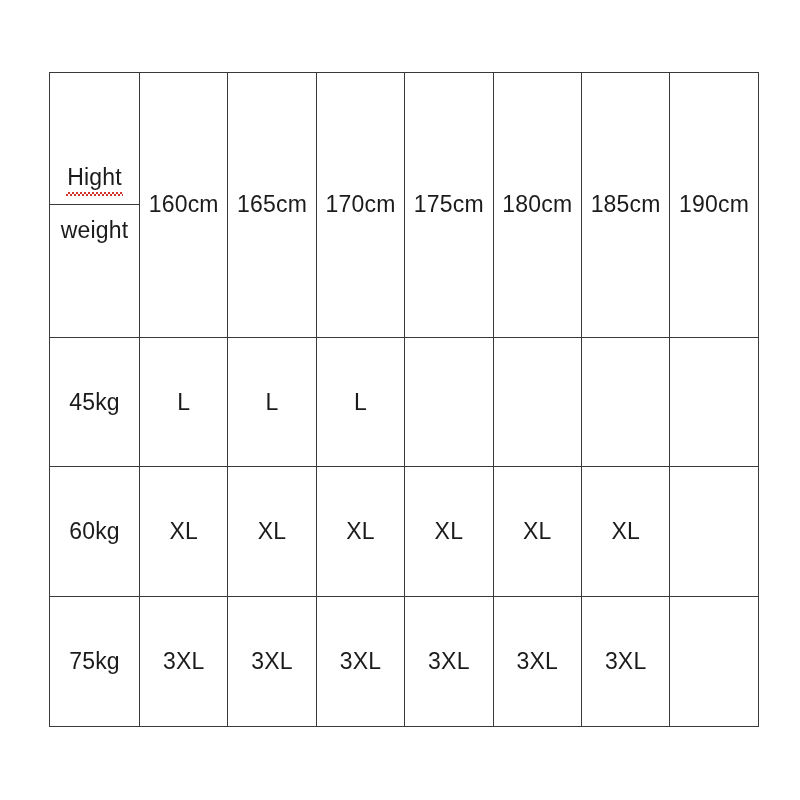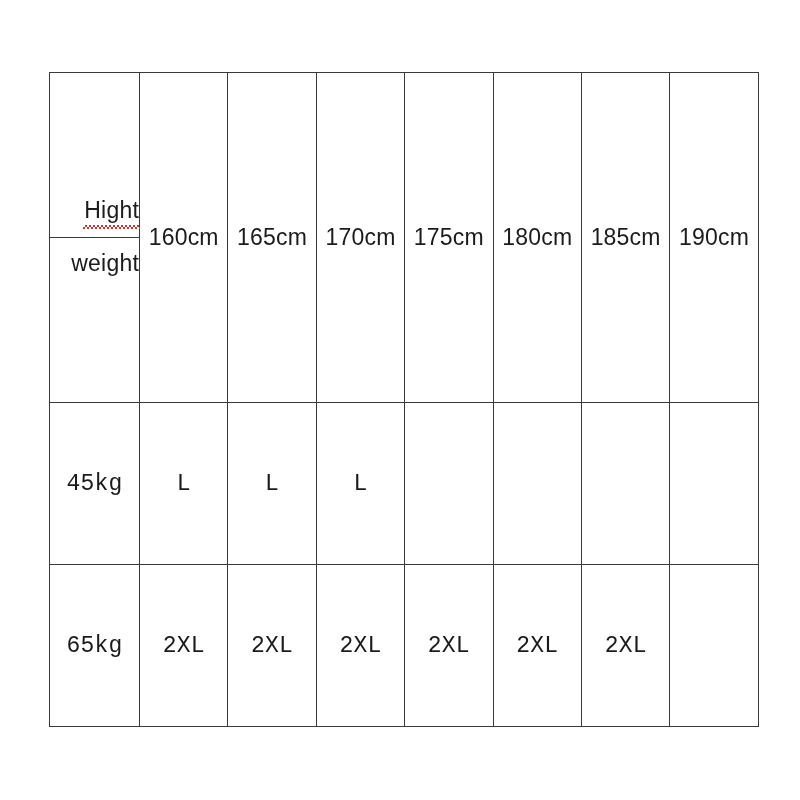--- a/index.html
+++ b/index.html
@@ -56,21 +56,21 @@
   }
   .corner-inner {
     display: flex;
     flex-direction: column;
     height: 103px;
   }
   .corner-half {
     flex: 1 1 50%;
     display: flex;
     align-items: center;
-    justify-content: flex-end;
+    justify-content: center;
     font-size: 23px;
     color: #1b1b1b;
     position: relative;
   }
   .corner-half.top {
     border-bottom: 1px solid #3a3a3a;
   }
   .hight-label {
     position: relative;
     display: inline-block;
@@ -99,21 +99,21 @@
     padding-bottom: 14px;
   }
 
   td.rowlabel {
     font-size: 23px;
   }
 
   tr.data-row td { height: 50px; }
 
   
-  td.shaded { background: #c6c6c6; font-family: Liberation Mono, monospace; }
+  td.shaded { background: #c6c6c6; }
   td.accent { color: #e12b22; }
   td.empty { }
 </style>
 </head>
 <body>
 
 <div id="chart-wrap">
   <table class="size-chart">
     <colgroup id="chart-colgroup">
         <col class="corner-col">
@@ -147,24 +147,34 @@
           <td class="rowlabel shaded">45kg</td>
           <td class="shaded accent">L</td>
           <td class="shaded accent">L</td>
           <td class="shaded accent">L</td>
           <td class="empty"></td>
           <td class="empty"></td>
           <td class="empty"></td>
           <td class="empty"></td>
         </tr>
         <tr class="data-row">
-          <td class="rowlabel shaded">65kg</td>
-          <td class="shaded accent">2XL</td>
-          <td class="shaded accent">2XL</td>
-          <td class="shaded accent">2XL</td>
-          <td class="shaded accent">2XL</td>
-          <td class="shaded accent">2XL</td>
-          <td class="shaded accent">2XL</td>
+          <td class="rowlabel">60kg</td>
+          <td class="">XL</td>
+          <td class="">XL</td>
+          <td class="">XL</td>
+          <td class="">XL</td>
+          <td class="">XL</td>
+          <td class="">XL</td>
+          <td class="empty"></td>
+        </tr>
+        <tr class="data-row">
+          <td class="rowlabel">75kg</td>
+          <td class="">3XL</td>
+          <td class="">3XL</td>
+          <td class="">3XL</td>
+          <td class="">3XL</td>
+          <td class="">3XL</td>
+          <td class="">3XL</td>
           <td class="empty"></td>
         </tr>
       </tbody>
   </table>
 </div>
 
 </body></html>

